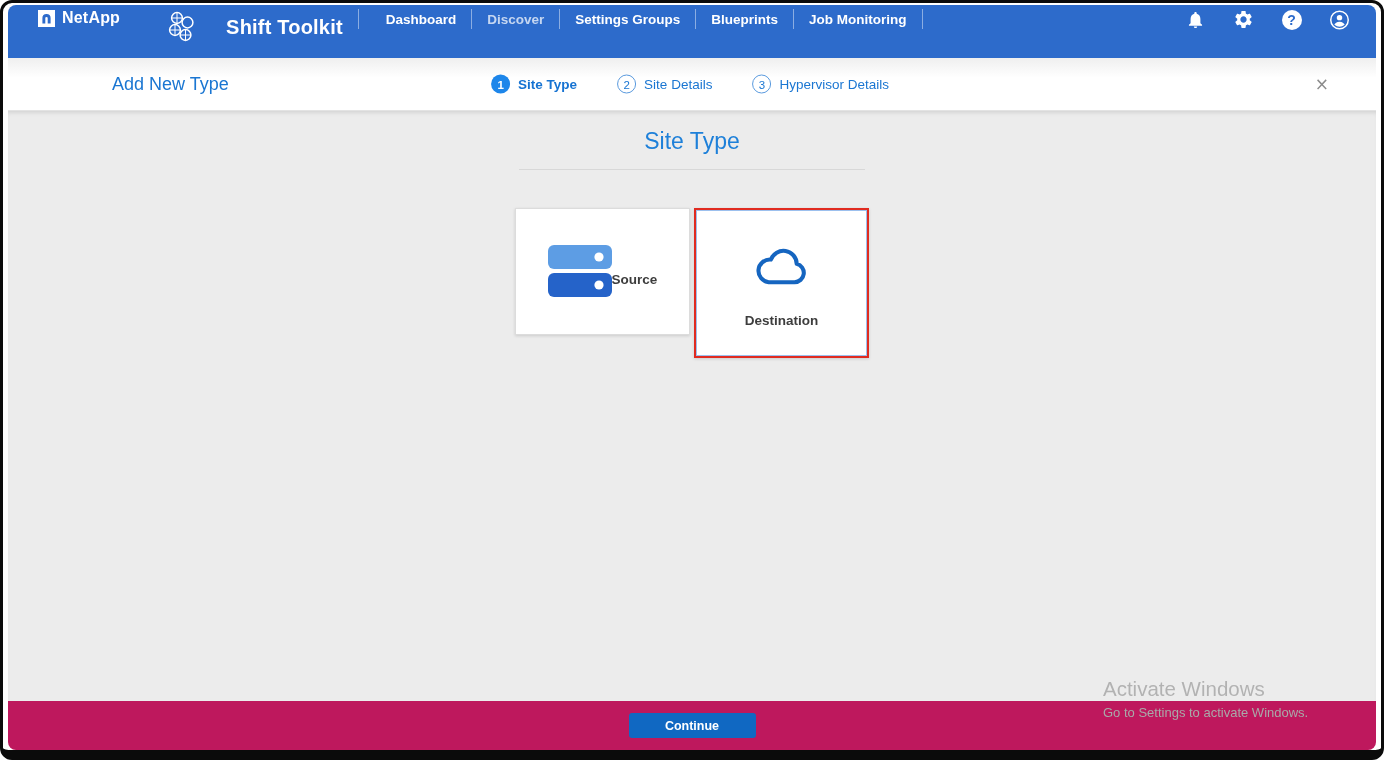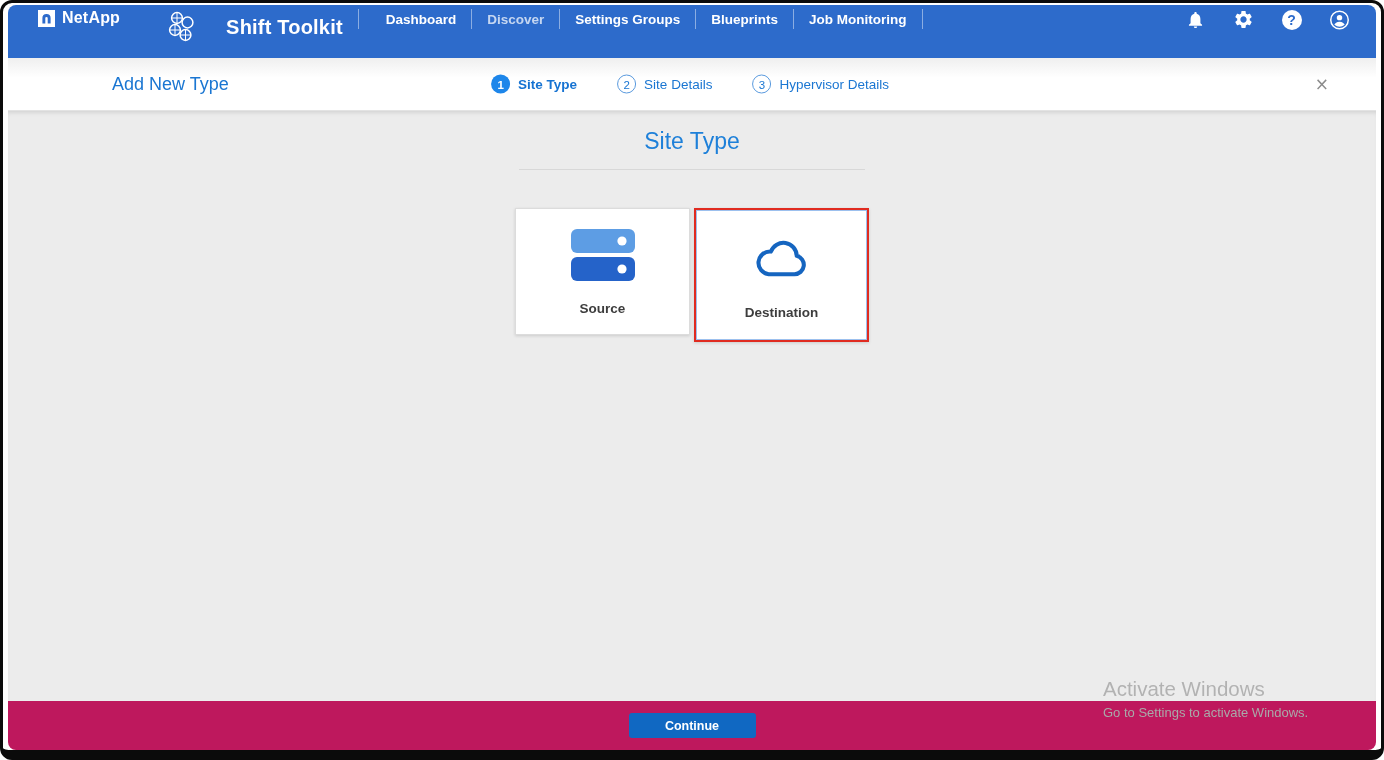--- a/index.html
+++ b/index.html
@@ -78,26 +78,26 @@
   }
   .content-heading { margin-top: 17px; font-size: 23px; color: #1e80d9; }
   .heading-divider { width: 346px; height: 1px; background: #d8d8d8; margin-top: 14px; }
 
   .cards-row { display: flex; align-items: flex-start; gap: 4px; margin-top: 38px; }
   .card {
     width: 175px; height: 127px;
     background: #fff;
     border: 1px solid #dcdcdc;
     box-shadow: 0 1px 3px rgba(0,0,0,.14);
-    display: flex; flex-direction: column; align-items: center; justify-content: center;
+    display: flex; align-items: center; justify-content: center;
     cursor: pointer;
   }
   .card-label { font-size: 13.5px; font-weight: 600; color: #3d3d3d; margin-top: 16px; }
   .card-selected {
-    width: 175px; height: 134px;
+    width: 175px; height: 150px;
     background: #fff;
     border: 2.5px solid #e02b20;
     box-shadow: 0 1px 3px rgba(0,0,0,.14);
     cursor: pointer;
   }
   .card-selected .card-inner {
     width: 100%; height: 100%;
     border: 1px solid #9cc0ee;
     display: flex; flex-direction: column; align-items: center; justify-content: center;
   }

